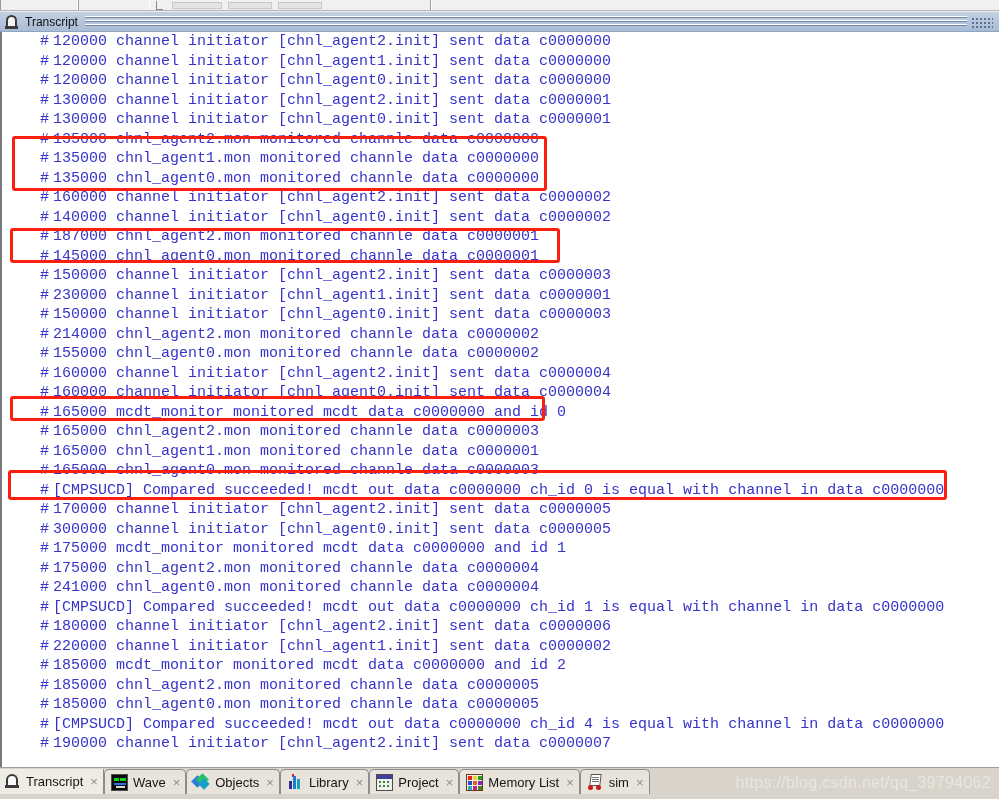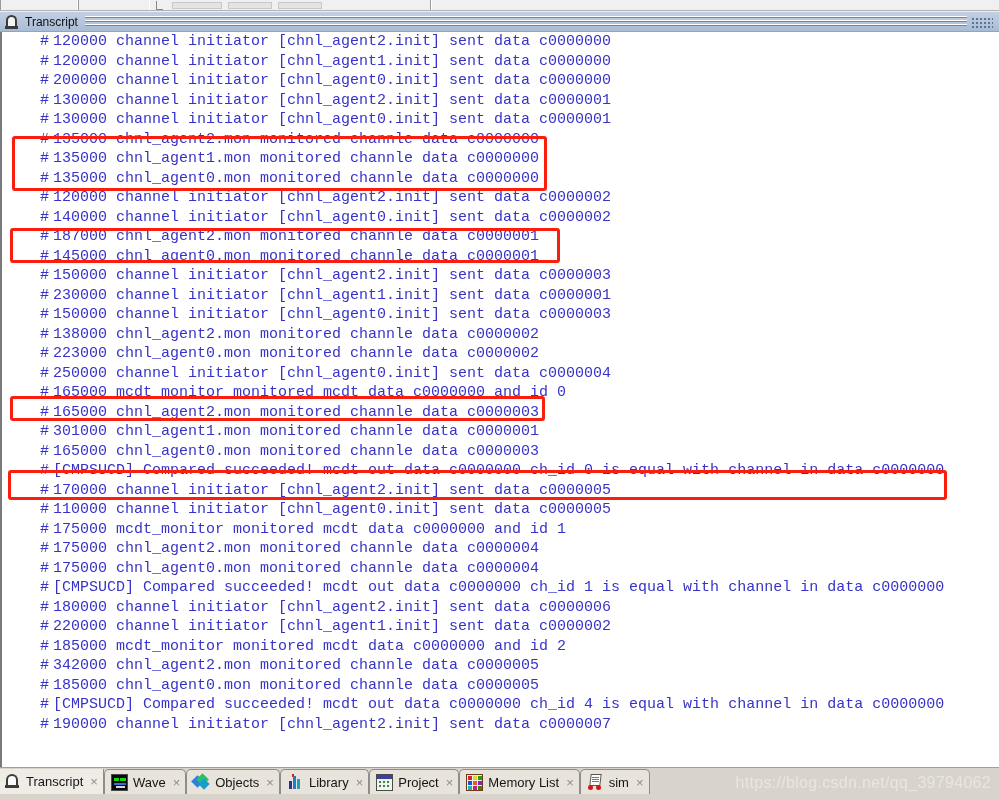--- a/index.html
+++ b/index.html
@@ -350,51 +350,52 @@
       <i></i>
       <i></i>
   </div>
   <div class="pane-grip"></div>
 </div>
 
 <div class="transcript">
   <div class="lines" id="log-lines">
       <div class="line"><span class="hash">#</span><span>120000 channel initiator [chnl_agent2.init] sent data c0000000</span></div>
       <div class="line"><span class="hash">#</span><span>120000 channel initiator [chnl_agent1.init] sent data c0000000</span></div>
-      <div class="line"><span class="hash">#</span><span>200000 channel initiator [chnl_agent0.init] sent data c0000000</span></div>
+      <div class="line"><span class="hash">#</span><span>120000 channel initiator [chnl_agent0.init] sent data c0000000</span></div>
       <div class="line"><span class="hash">#</span><span>130000 channel initiator [chnl_agent2.init] sent data c0000001</span></div>
       <div class="line"><span class="hash">#</span><span>130000 channel initiator [chnl_agent0.init] sent data c0000001</span></div>
       <div class="line"><span class="hash">#</span><span>135000 chnl_agent2.mon monitored channle data c0000000</span></div>
       <div class="line"><span class="hash">#</span><span>135000 chnl_agent1.mon monitored channle data c0000000</span></div>
       <div class="line"><span class="hash">#</span><span>135000 chnl_agent0.mon monitored channle data c0000000</span></div>
-      <div class="line"><span class="hash">#</span><span>120000 channel initiator [chnl_agent2.init] sent data c0000002</span></div>
+      <div class="line"><span class="hash">#</span><span>160000 channel initiator [chnl_agent2.init] sent data c0000002</span></div>
       <div class="line"><span class="hash">#</span><span>140000 channel initiator [chnl_agent0.init] sent data c0000002</span></div>
       <div class="line"><span class="hash">#</span><span>187000 chnl_agent2.mon monitored channle data c0000001</span></div>
       <div class="line"><span class="hash">#</span><span>145000 chnl_agent0.mon monitored channle data c0000001</span></div>
       <div class="line"><span class="hash">#</span><span>150000 channel initiator [chnl_agent2.init] sent data c0000003</span></div>
       <div class="line"><span class="hash">#</span><span>230000 channel initiator [chnl_agent1.init] sent data c0000001</span></div>
       <div class="line"><span class="hash">#</span><span>150000 channel initiator [chnl_agent0.init] sent data c0000003</span></div>
-      <div class="line"><span class="hash">#</span><span>138000 chnl_agent2.mon monitored channle data c0000002</span></div>
-      <div class="line"><span class="hash">#</span><span>223000 chnl_agent0.mon monitored channle data c0000002</span></div>
-      <div class="line"><span class="hash">#</span><span>250000 channel initiator [chnl_agent0.init] sent data c0000004</span></div>
+      <div class="line"><span class="hash">#</span><span>214000 chnl_agent2.mon monitored channle data c0000002</span></div>
+      <div class="line"><span class="hash">#</span><span>155000 chnl_agent0.mon monitored channle data c0000002</span></div>
+      <div class="line"><span class="hash">#</span><span>160000 channel initiator [chnl_agent2.init] sent data c0000004</span></div>
+      <div class="line"><span class="hash">#</span><span>160000 channel initiator [chnl_agent0.init] sent data c0000004</span></div>
       <div class="line"><span class="hash">#</span><span>165000 mcdt_monitor monitored mcdt data c0000000 and id 0</span></div>
       <div class="line"><span class="hash">#</span><span>165000 chnl_agent2.mon monitored channle data c0000003</span></div>
-      <div class="line"><span class="hash">#</span><span>301000 chnl_agent1.mon monitored channle data c0000001</span></div>
+      <div class="line"><span class="hash">#</span><span>165000 chnl_agent1.mon monitored channle data c0000001</span></div>
       <div class="line"><span class="hash">#</span><span>165000 chnl_agent0.mon monitored channle data c0000003</span></div>
       <div class="line"><span class="hash">#</span><span>[CMPSUCD] Compared succeeded! mcdt out data c0000000 ch_id 0 is equal with channel in data c0000000</span></div>
       <div class="line"><span class="hash">#</span><span>170000 channel initiator [chnl_agent2.init] sent data c0000005</span></div>
-      <div class="line"><span class="hash">#</span><span>110000 channel initiator [chnl_agent0.init] sent data c0000005</span></div>
+      <div class="line"><span class="hash">#</span><span>300000 channel initiator [chnl_agent0.init] sent data c0000005</span></div>
       <div class="line"><span class="hash">#</span><span>175000 mcdt_monitor monitored mcdt data c0000000 and id 1</span></div>
       <div class="line"><span class="hash">#</span><span>175000 chnl_agent2.mon monitored channle data c0000004</span></div>
-      <div class="line"><span class="hash">#</span><span>175000 chnl_agent0.mon monitored channle data c0000004</span></div>
+      <div class="line"><span class="hash">#</span><span>241000 chnl_agent0.mon monitored channle data c0000004</span></div>
       <div class="line"><span class="hash">#</span><span>[CMPSUCD] Compared succeeded! mcdt out data c0000000 ch_id 1 is equal with channel in data c0000000</span></div>
       <div class="line"><span class="hash">#</span><span>180000 channel initiator [chnl_agent2.init] sent data c0000006</span></div>
       <div class="line"><span class="hash">#</span><span>220000 channel initiator [chnl_agent1.init] sent data c0000002</span></div>
       <div class="line"><span class="hash">#</span><span>185000 mcdt_monitor monitored mcdt data c0000000 and id 2</span></div>
-      <div class="line"><span class="hash">#</span><span>342000 chnl_agent2.mon monitored channle data c0000005</span></div>
+      <div class="line"><span class="hash">#</span><span>185000 chnl_agent2.mon monitored channle data c0000005</span></div>
       <div class="line"><span class="hash">#</span><span>185000 chnl_agent0.mon monitored channle data c0000005</span></div>
       <div class="line"><span class="hash">#</span><span>[CMPSUCD] Compared succeeded! mcdt out data c0000000 ch_id 4 is equal with channel in data c0000000</span></div>
       <div class="line"><span class="hash">#</span><span>190000 channel initiator [chnl_agent2.init] sent data c0000007</span></div>
     </div>
   <div id="annotation-layer">
       <div class="redbox" style="left: 10px; top: 104px; width: 535px; height: 55px; border-color: rgb(250, 30, 15);"></div>
       <div class="redbox" style="left: 8px; top: 196px; width: 550px; height: 35px; border-color: rgb(250, 30, 15);"></div>
       <div class="redbox" style="left: 8px; top: 364px; width: 535px; height: 25px; border-color: rgb(250, 30, 15);"></div>
       <div class="redbox" style="left: 6px; top: 438px; width: 939px; height: 30px; border-color: rgb(250, 30, 15);"></div>
     </div>

